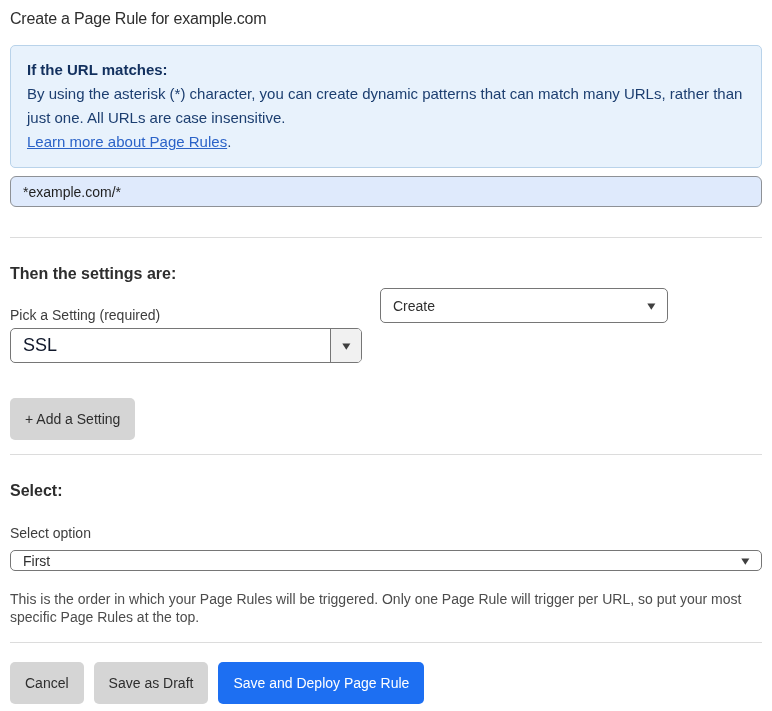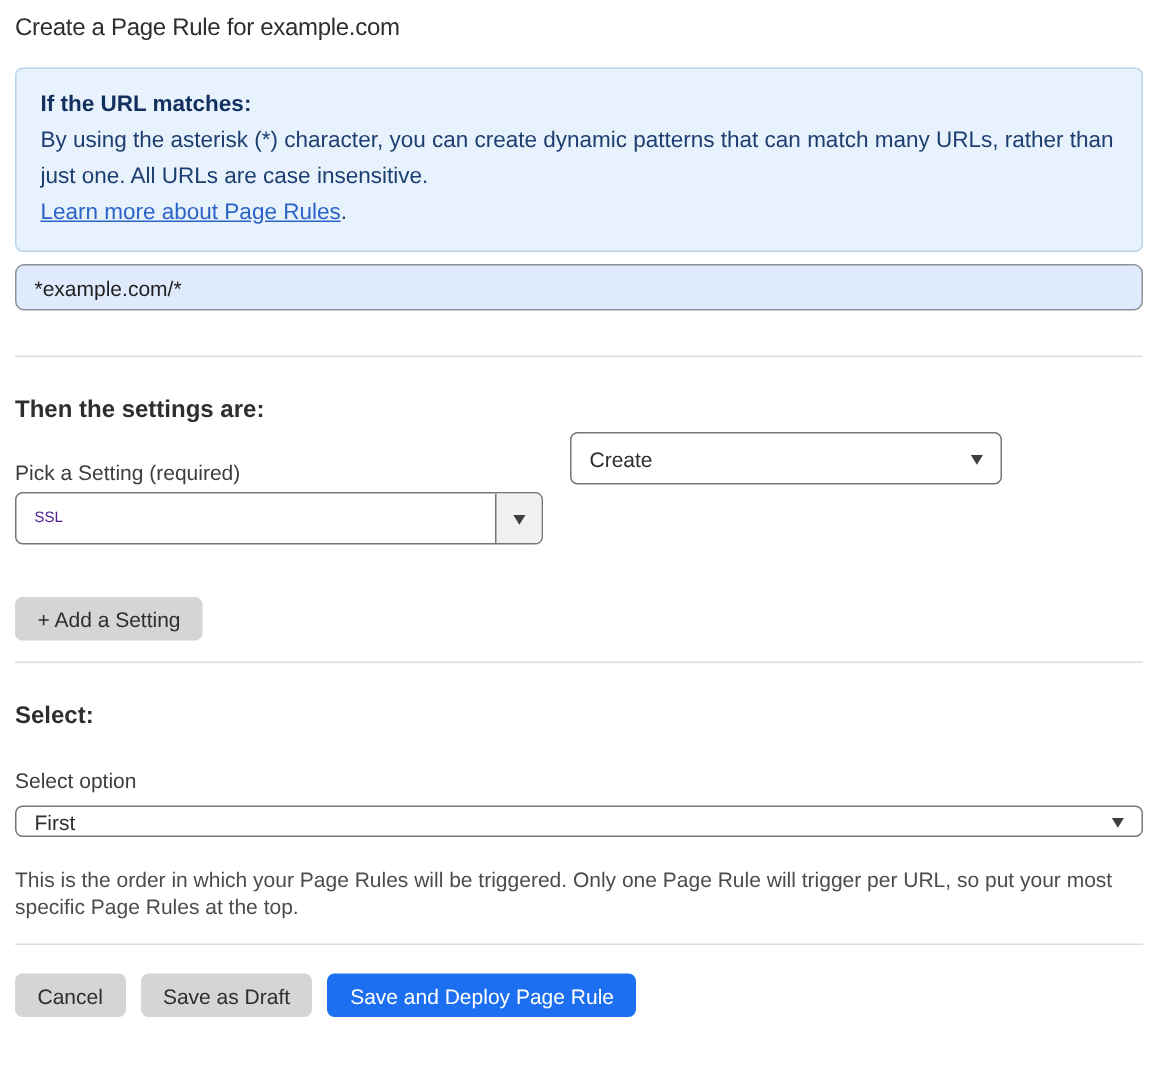--- a/index.html
+++ b/index.html
@@ -103,22 +103,22 @@
     display: flex;
     align-items: stretch;
     cursor: pointer;
     overflow: hidden;
   }
   .select-split .select-value {
     flex: 1;
     display: flex;
     align-items: center;
     padding: 0 12px;
-    font-size: 10px;
-    color: #4c1d95;
+    font-size: 18px;
+    color: #0f172a;
   }
   .select-split .arrow-box {
     width: 31px;
     border-left: 1px solid #767676;
     background: #f1f1f1;
     display: flex;
     align-items: center;
     justify-content: center;
   }
 
@@ -145,21 +145,21 @@
 
   .caret {
     font-size: 13px;
     color: #3f3f3f;
     line-height: 1;
     transform: scaleX(1.25);
   }
 
   .btn {
     display: inline-block;
-    height: 29px;
+    height: 42px;
     border: none;
     border-radius: 5px;
     background: #d5d5d5;
     color: #2e2e2e;
     font-size: 14px;
     font-family: "Liberation Sans", "DejaVu Sans", sans-serif;
     padding: 0 15px;
     cursor: pointer;
   }
   .btn-add { margin-top: 35px; }

